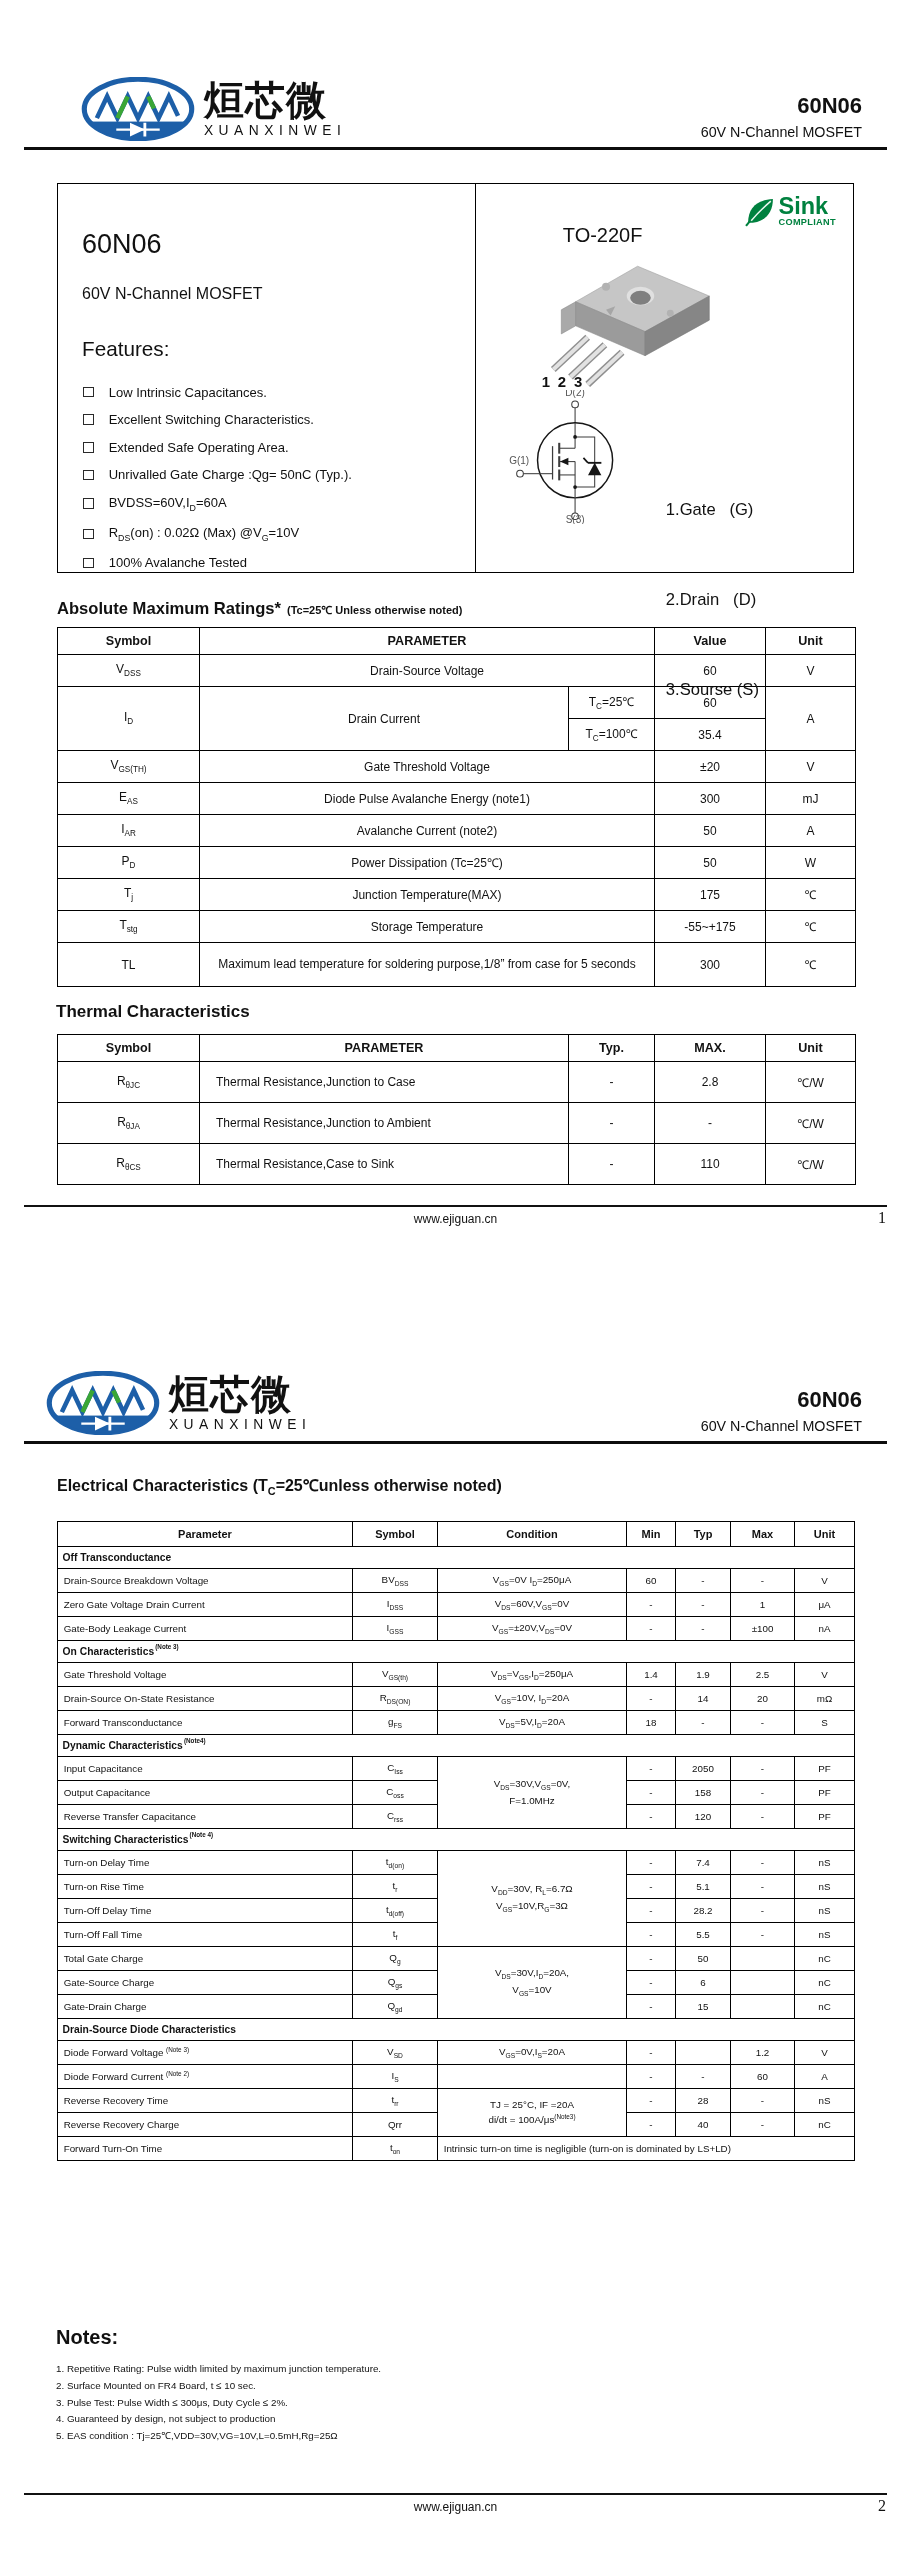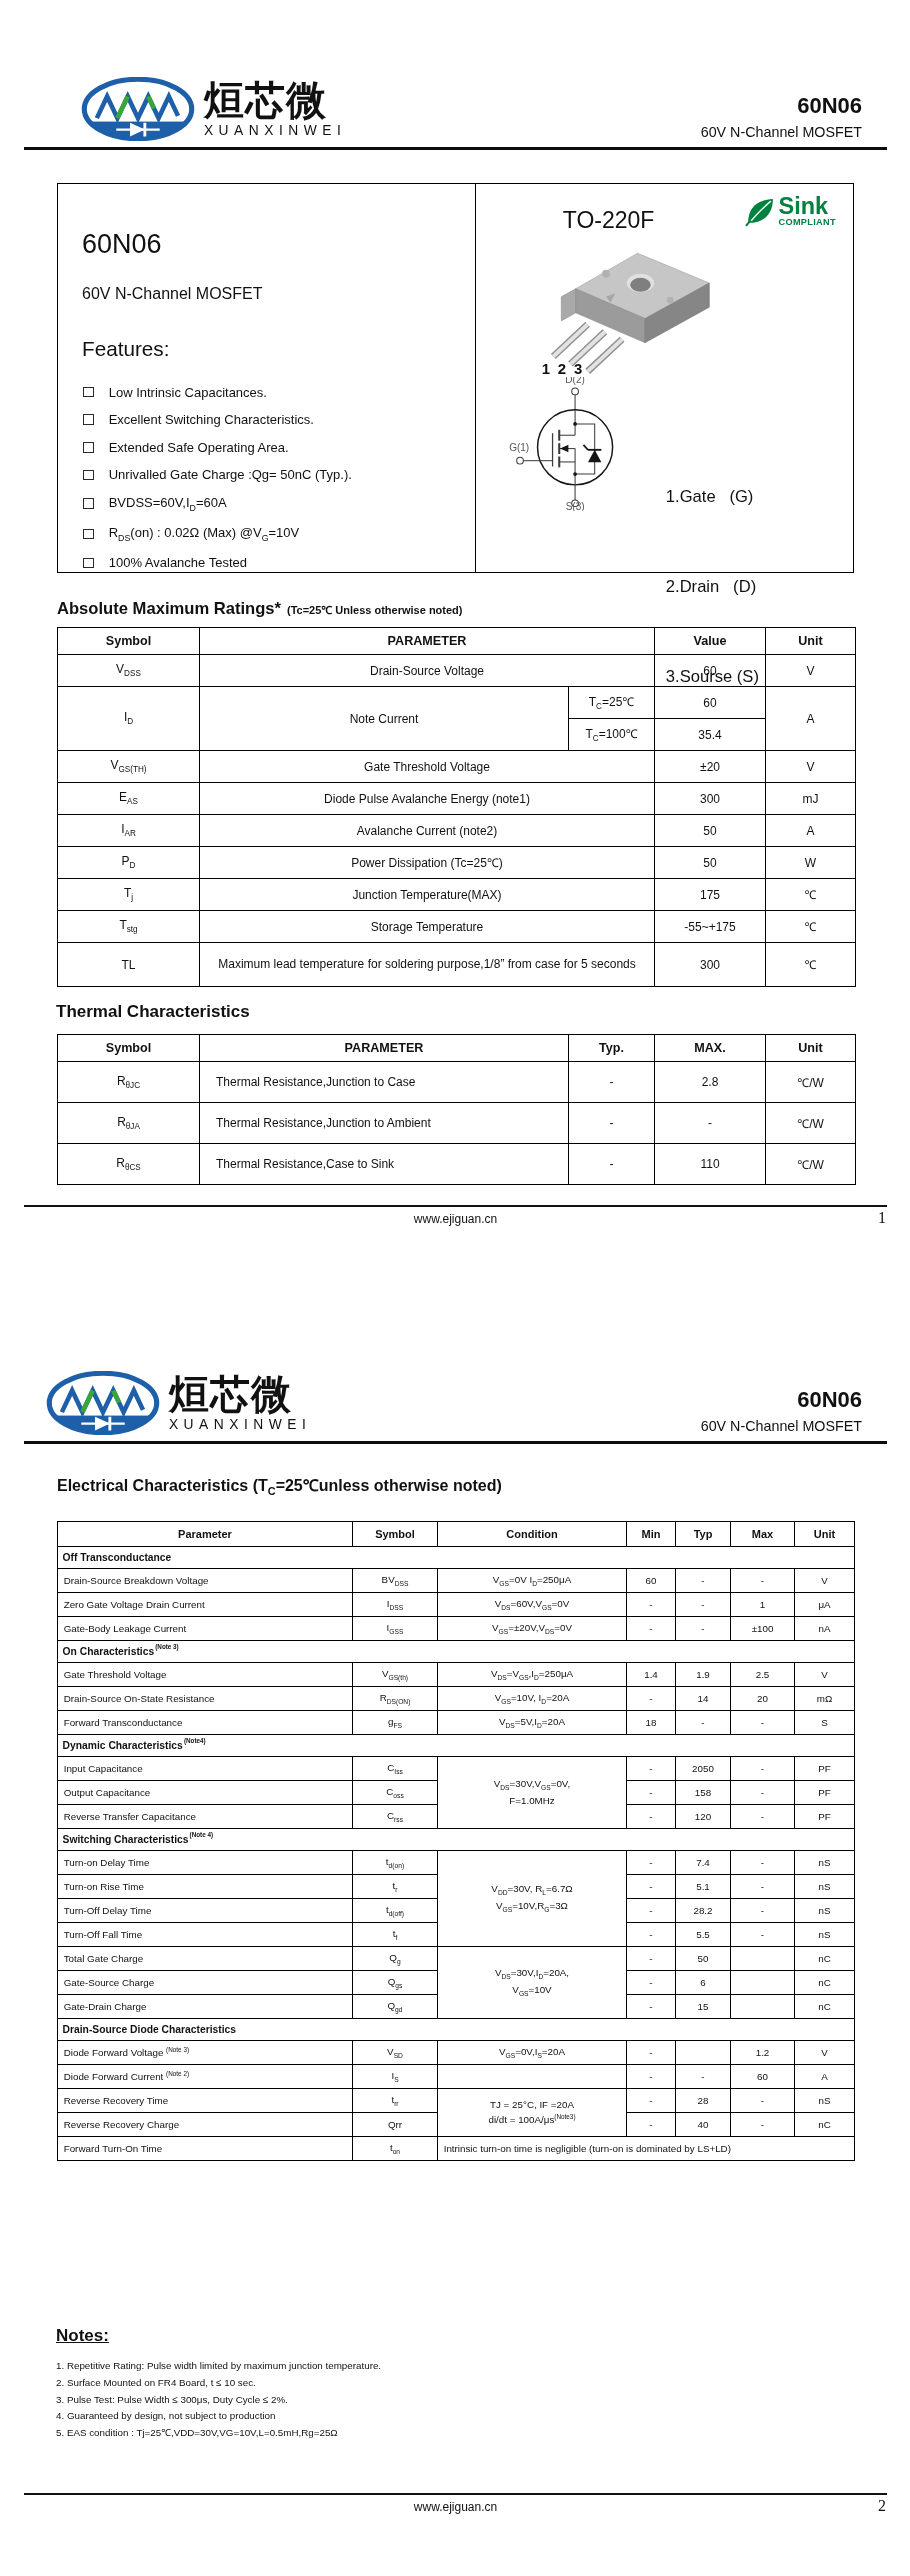--- a/index.html
+++ b/index.html
@@ -25,21 +25,21 @@
   .feature-box{box-sizing:border-box;width:797px;height:390px;margin:33px 0 0 57px;border:1.7px solid #000;display:flex;}
   .fb-left{box-sizing:border-box;width:418px;border-right:1.7px solid #000;padding:45px 0 0 24px;}
   .fb-part{font-size:27px;}
   .fb-sub{font-size:16px;margin-top:25px;}
   .fb-feat-title{font-size:20.7px;margin-top:34px;}
   .feat-list{list-style:none;margin:24px 0 0 0;padding:0;}
   .feat-list li{display:flex;align-items:center;font-size:13px;margin-bottom:12.6px;}
   .chk{flex:none;width:8.6px;height:8.6px;border:1.1px solid #2a2a2a;margin:0 15px 0 1.1px;}
   .fb-right{flex:1;padding:8px 11.5px 0 13.8px;}
   .pkg-head{display:flex;align-items:flex-start;}
-  .pkg-name{font-size:23px;margin:15px 0 0 73px;}
+  .pkg-name{font-size:20px;margin:32px 0 0 73px;}
   .rohs{display:flex;align-items:center;margin-left:auto;margin-right:5.7px;margin-top:3.4px;}
   .rohs svg{width:31px;height:31px;margin-right:2.3px;}
   .rohs-t{font-size:23.5px;font-weight:800;color:#00813f;line-height:0.95;}
   .rohs-s{font-size:9.2px;font-weight:bold;color:#00813f;letter-spacing:0.3px;}
   .pkg-img{display:block;margin:10.3px 0 0 30px;width:218px;height:132px;}
   .sym-row{display:flex;margin:1.1px 0 0 15px;}
   .mos-sym{width:146px;height:134px;}
   .pin-list{margin:45px 0 0 15px;font-size:16.6px;line-height:30px;white-space:pre;}
 
   
@@ -73,21 +73,21 @@
   .elec tr.sec{height:22px;}
   .elec tr.sec td{text-align:left;font-weight:bold;font-size:10.3px;padding-left:4.6px;border-top:1.7px solid #000;border-bottom:1.7px solid #000;}
   .elec td.pl{text-align:left;padding-left:5.7px;}
   .elec td.cond2{line-height:1.55;}
   sub{font-size:68%;}
   sup{font-size:65%;}
   .note-sup{font-size:6.3px;font-weight:bold;position:relative;top:-2.3px;margin-left:1.1px;}
 
   
   .notes{margin:165px 0 0 56px;}
-  .notes-title{font-size:17px;font-weight:bold;text-decoration:underline;}
+  .notes-title{font-size:20px;font-weight:bold;}
   .note-item{font-size:9.8px;line-height:16.6px;}
   .notes .gap{margin-top:12.6px;}
 
   
   .pg-foot{position:absolute;left:24px;right:23px;bottom:62px;}
   .foot-rule{height:1.7px;background:#111;}
   .foot-line{position:relative;text-align:center;padding-top:5.2px;}
   .site{font-size:12px;}
   .pgnum{position:absolute;right:1.1px;top:2.3px;font-family:"Liberation Serif",serif;font-size:16px;}
 </style>
@@ -268,21 +268,21 @@
         <th>Unit</th>
       </tr>
       <tr>
         <td>V<sub>DSS</sub></td>
         <td colspan="2">Drain-Source Voltage</td>
         <td>60</td>
         <td>V</td>
       </tr>
       <tr>
         <td rowspan="2">I<sub>D</sub></td>
-        <td rowspan="2">Note Current</td>
+        <td rowspan="2">Drain Current</td>
         <td>T<sub>C</sub>=25℃</td>
         <td>60</td>
         <td rowspan="2">A</td>
       </tr>
       <tr>
         <td>T<sub>C</sub>=100℃</td>
         <td>35.4</td>
       </tr>
       <tr>
         <td>V<sub>GS(TH)</sub></td>

